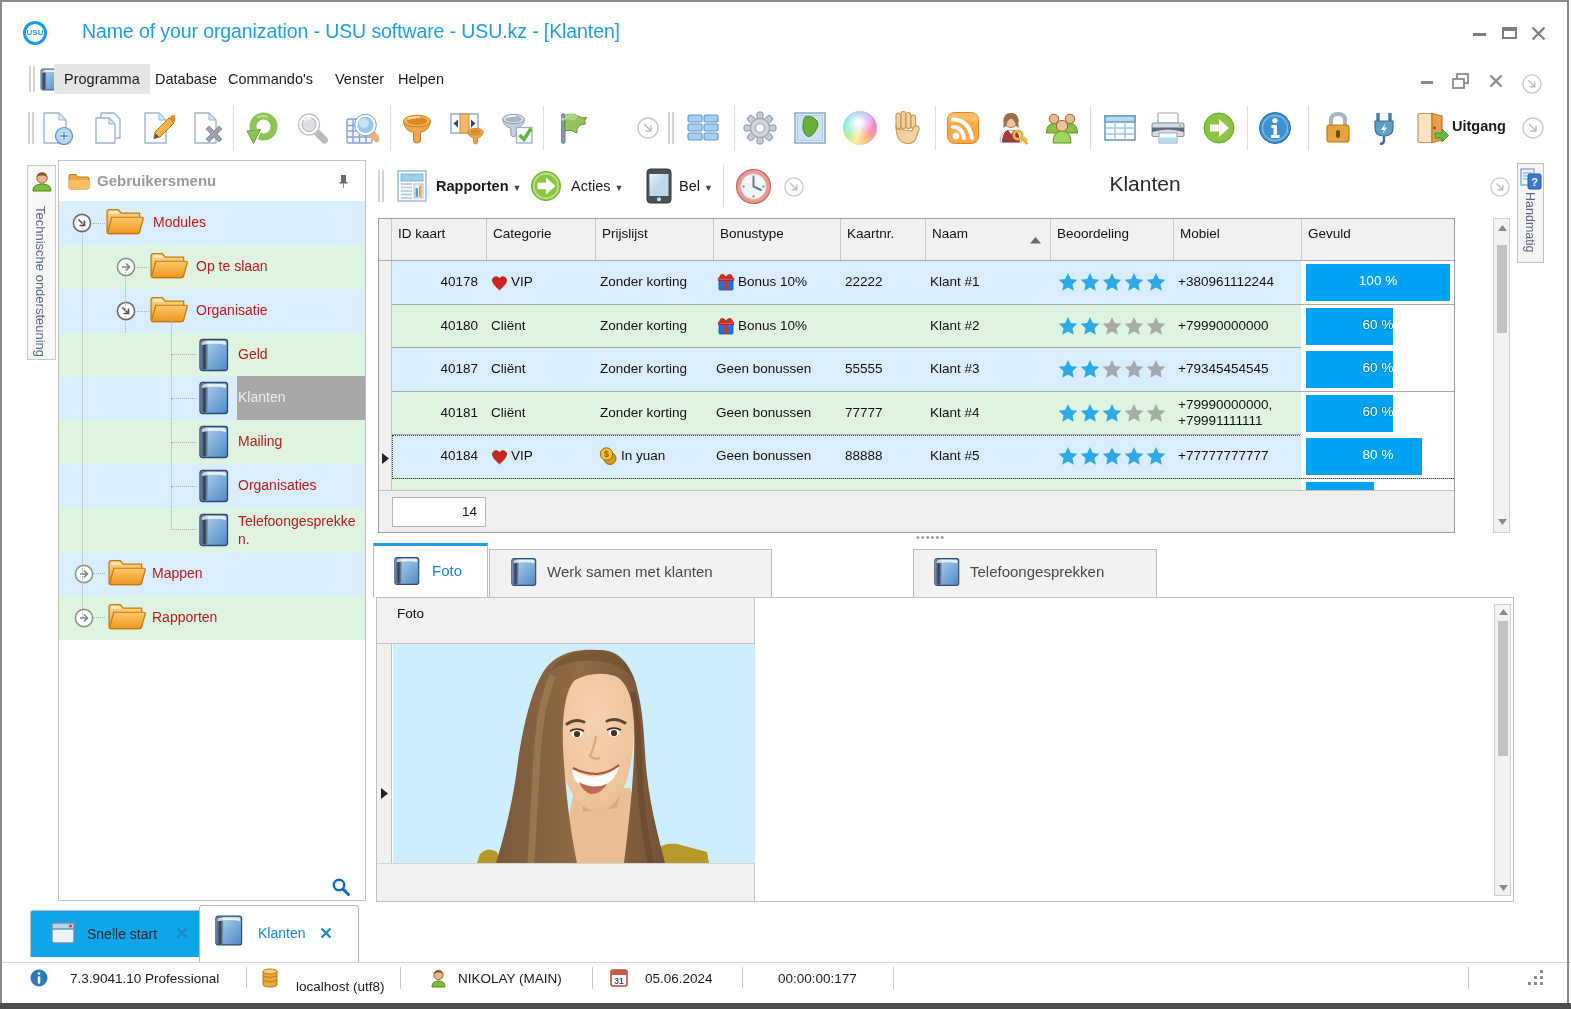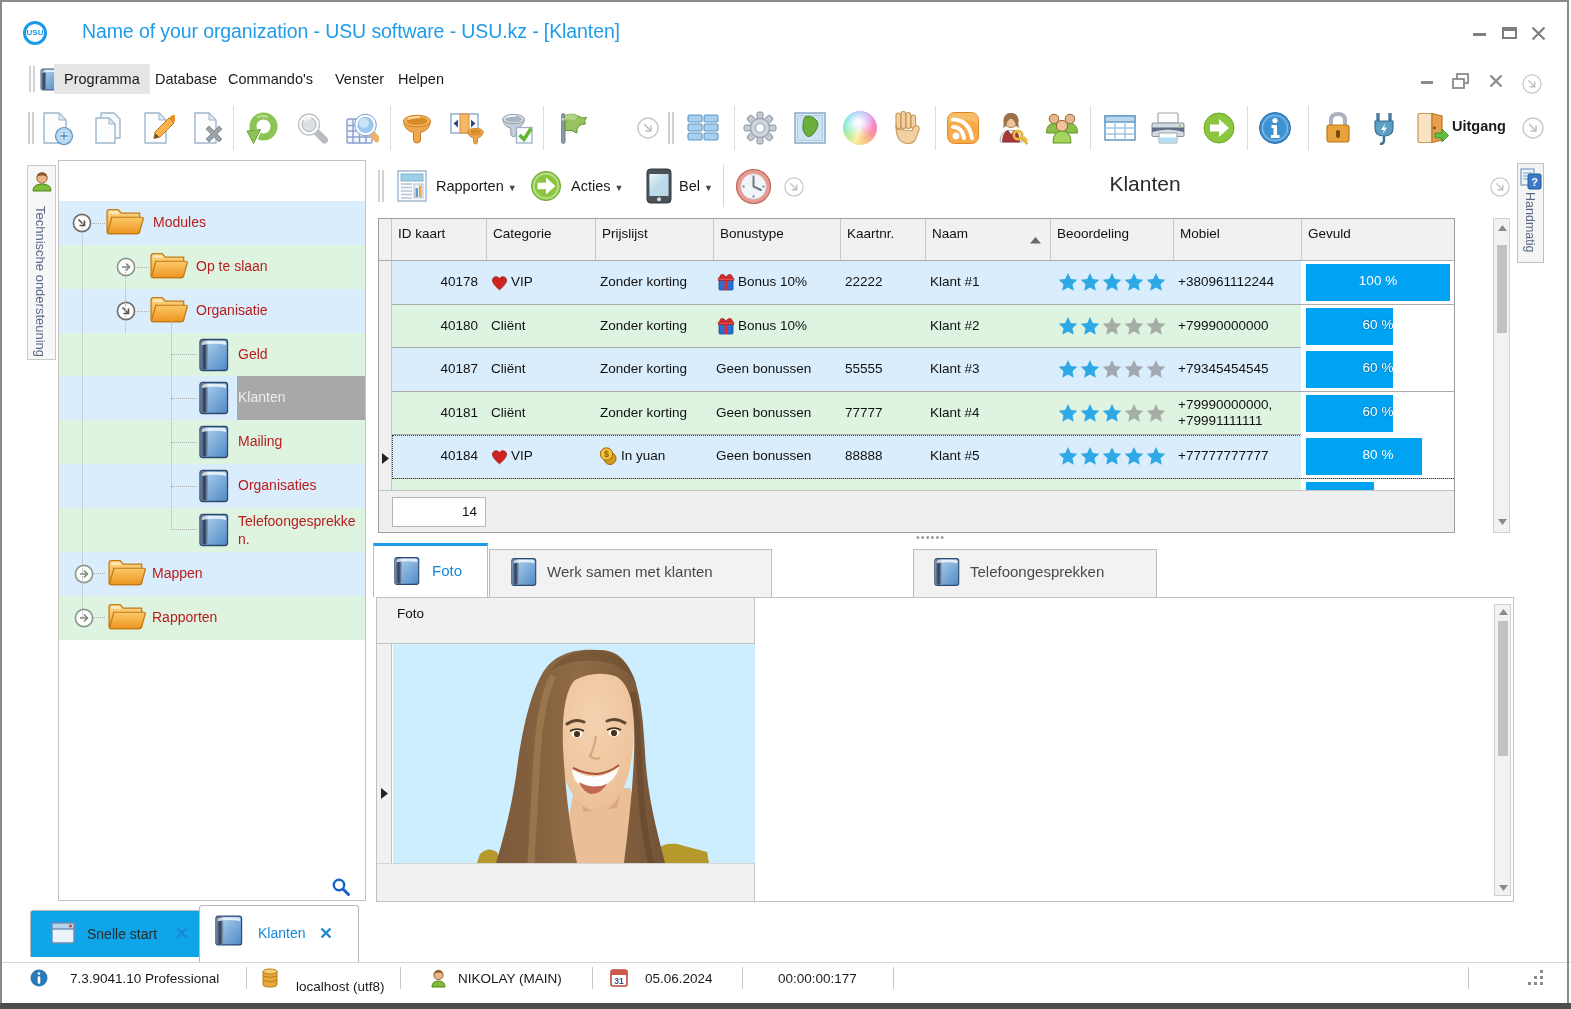--- a/index.html
+++ b/index.html
@@ -383,20 +383,30 @@
   </div>
   <div id="lefttab">
     <svg class="abs" style="left:3px;top:4px;" width="22" height="22" viewBox="0 0 22 22">
       <path d="M2 21 Q2 14 11 14 Q20 14 20 21 Z" fill="#7ebc3a" stroke="#4f8718" stroke-width="1"></path>
       <circle cx="11" cy="8" r="5.2" fill="#e8b68c" stroke="#9a6430" stroke-width="1"></circle>
       <path d="M5.8 7 Q6 2.6 11 2.6 Q16 2.6 16.2 7 Q13 5.4 11 5.6 Q8 5.6 5.8 7 Z" fill="#8a5a2a"></path>
     </svg>
     <div class="vtext">Technische ondersteuning</div>
   </div>
   <div id="tree">
+    <div id="treehead">
+      <svg class="abs" style="left:9px;top:12px;" width="22" height="17" viewBox="0 0 22 17">
+        <path d="M1 3 Q1 1.5 2.5 1.5 L8 1.5 L10 4 L19.5 4 Q21 4 21 5.5 L21 14.5 Q21 16 19.5 16 L2.5 16 Q1 16 1 14.5 Z" fill="#f0a73c" stroke="#b97615" stroke-width="1"></path>
+        <path d="M1 7 L21 7 L21 14.5 Q21 16 19.5 16 L2.5 16 Q1 16 1 14.5 Z" fill="#f6bd63"></path>
+      </svg>
+      <div class="t">Gebruikersmenu</div>
+      <svg class="abs" style="left:278px;top:13px;" width="13" height="15" viewBox="0 0 13 15">
+        <path d="M4 1 L9 1 L9 8 L4 8 Z M2.5 8 L10.5 8 L10.5 9.5 L2.5 9.5 Z M6.1 9.5 L6.9 9.5 L6.9 14 L6.1 14 Z" fill="#6b6b6b"></path>
+      </svg>
+    </div>
     <div id="treebody">
       <div class="trow rowblue" style="top:40px;">
         <svg class="abs" style="left:13px;top:12px;" width="20" height="20">
             <use href="#expander"></use>
           </svg>
         <svg class="abs" style="left:46px;top:3px;" width="39" height="31" viewBox="0 0 39 31">
             <use href="#folder" transform="scale(1.02)"></use>
           </svg>
         <div class="lbl" style="left:94px;">Modules</div>
       </div>
@@ -495,21 +505,21 @@
         <line x1="5" y1="14" x2="16" y2="14"></line>
         <line x1="5" y1="17.5" x2="16" y2="17.5"></line>
         <line x1="5" y1="21" x2="16" y2="21"></line>
         <line x1="5" y1="24.5" x2="16" y2="24.5"></line>
         <line x1="5" y1="28" x2="16" y2="28"></line>
       </g>
     <rect x="18" y="14" width="9" height="14" fill="#eef4fa" stroke="#9ab4cc" stroke-width="0.8"></rect>
     <rect x="19.5" y="18" width="2.6" height="9" fill="#5b9ec6"></rect>
     <rect x="23" y="15.5" width="2.6" height="11.5" fill="#f0a040"></rect>
   </svg>
-  <div class="abs" style="left:436px;top:178px;font-size:14.5px;color:#1a1a1a;">Rapporten <span style="font-size:9px;color:#444;">▼</span></div>
+  <div class="abs" style="left:436px;top:178px;font-size:14.5px;color:#1a1a1a;font-weight:bold;">Rapporten <span style="font-size:9px;color:#444;">▼</span></div>
   <svg class="abs" style="left:530px;top:170px;" width="32" height="32" viewBox="0 0 34 34">
     <circle cx="17" cy="17" r="15.5" fill="#8cc63f" stroke="#6da32b" stroke-width="1"></circle>
     <circle cx="17" cy="17" r="13" fill="none" stroke="#b8dd8c" stroke-width="2"></circle>
     <path d="M8 13.5 L17 13.5 L17 8 L27 17 L17 26 L17 20.5 L8 20.5 Z" fill="#fff"></path>
   </svg>
   <div class="abs" style="left:571px;top:178px;font-size:14.5px;color:#1a1a1a;">Acties <span style="font-size:9px;color:#444;">▼</span></div>
   <svg class="abs" style="left:645px;top:168px;" width="28" height="36" viewBox="0 0 28 36">
     <rect x="2" y="1" width="24" height="34" rx="3.5" fill="#4a5258" stroke="#32383e" stroke-width="1"></rect>
     <rect x="4.5" y="6" width="19" height="22" fill="#b8d8e8"></rect>
     <rect x="4.5" y="6" width="19" height="22" fill="url(#phoneshine)"></rect>

